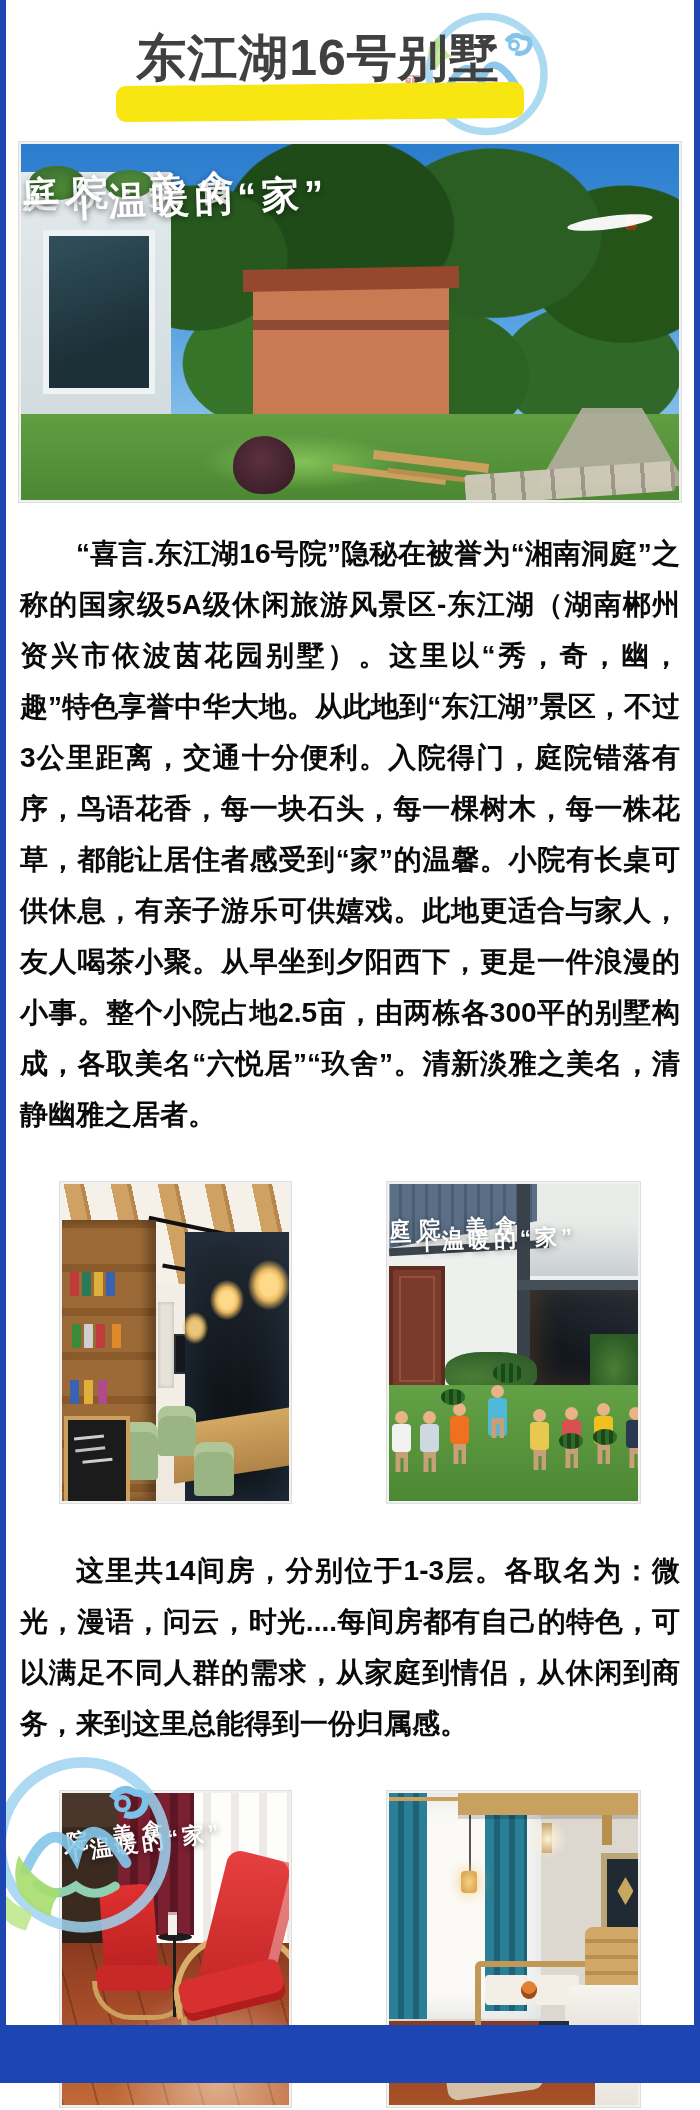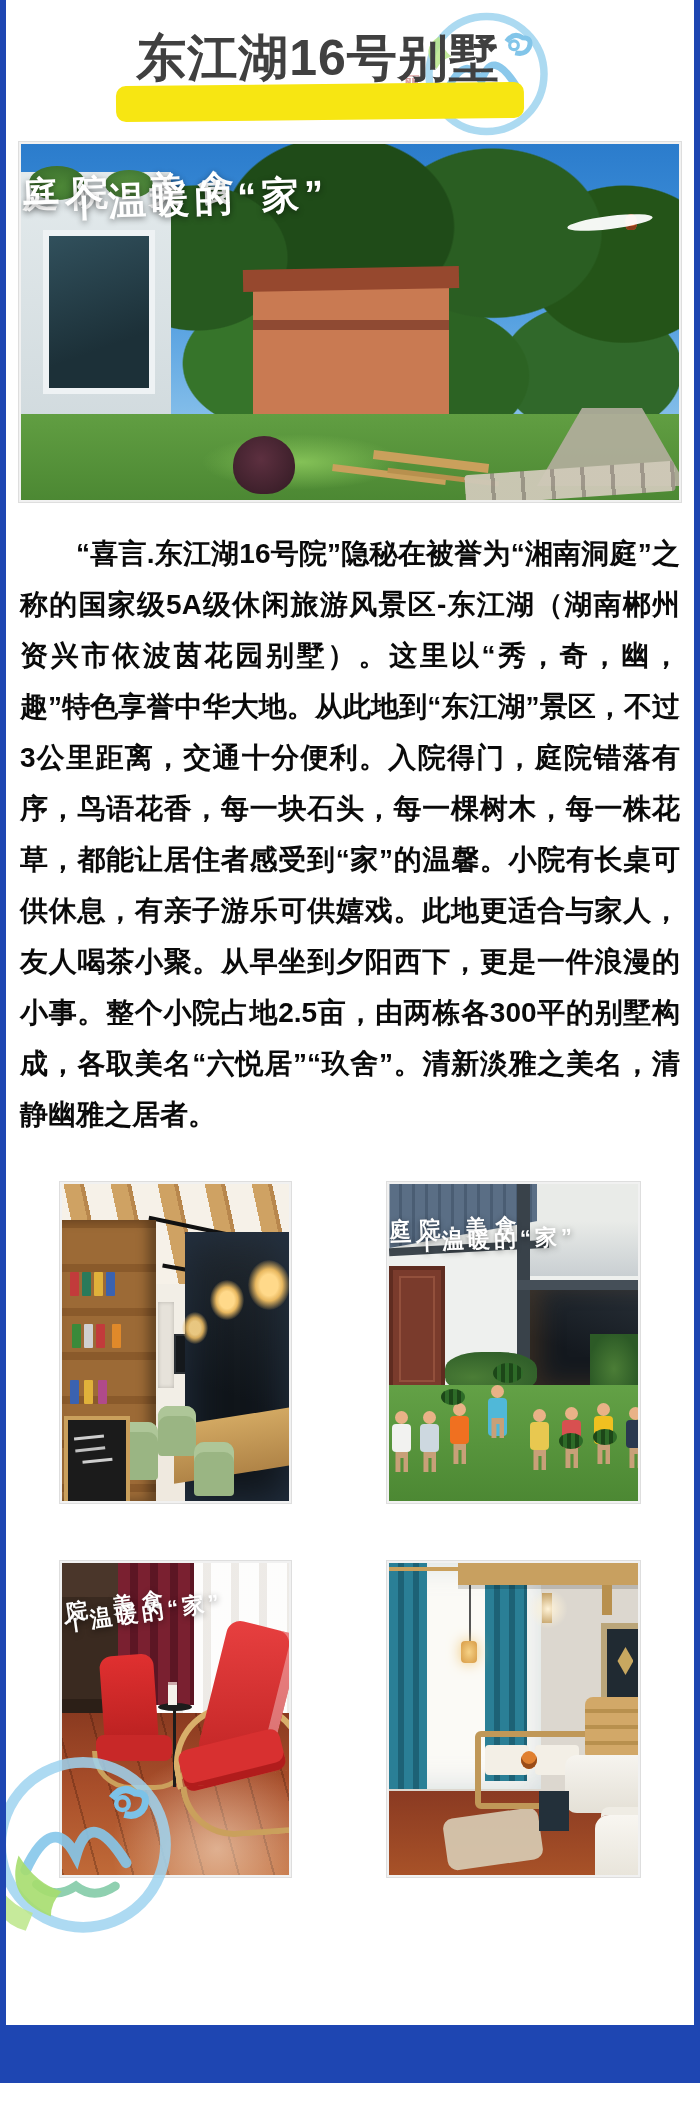--- a/index.html
+++ b/index.html
@@ -315,20 +315,21 @@
           <div class="melon m2"></div>
           <div class="melon m3"></div>
           <div class="melon m4"></div>
         <figcaption class="caption">
           <span class="c1">庭院·美食</span>
           <span class="c2">一个温暖的“家”</span>
         </figcaption>
       </figure>
     </div>
 
+    <p class="para">这里共14间房，分别位于1-3层。各取名为：微光，漫语，问云，时光....每间房都有自己的特色，可以满足不同人群的需求，从家庭到情侣，从休闲到商务，来到这里总能得到一份归属感。</p>
 
     <div class="row row2">
       <figure class="photo ph-l rock">
         <div class="bg"></div>
         <div class="sheer"></div>
         <div class="cab"></div>
         <div class="curt"></div>
         <div class="floor"></div>
         <div class="planks"></div>
           <div class="shine"></div>

